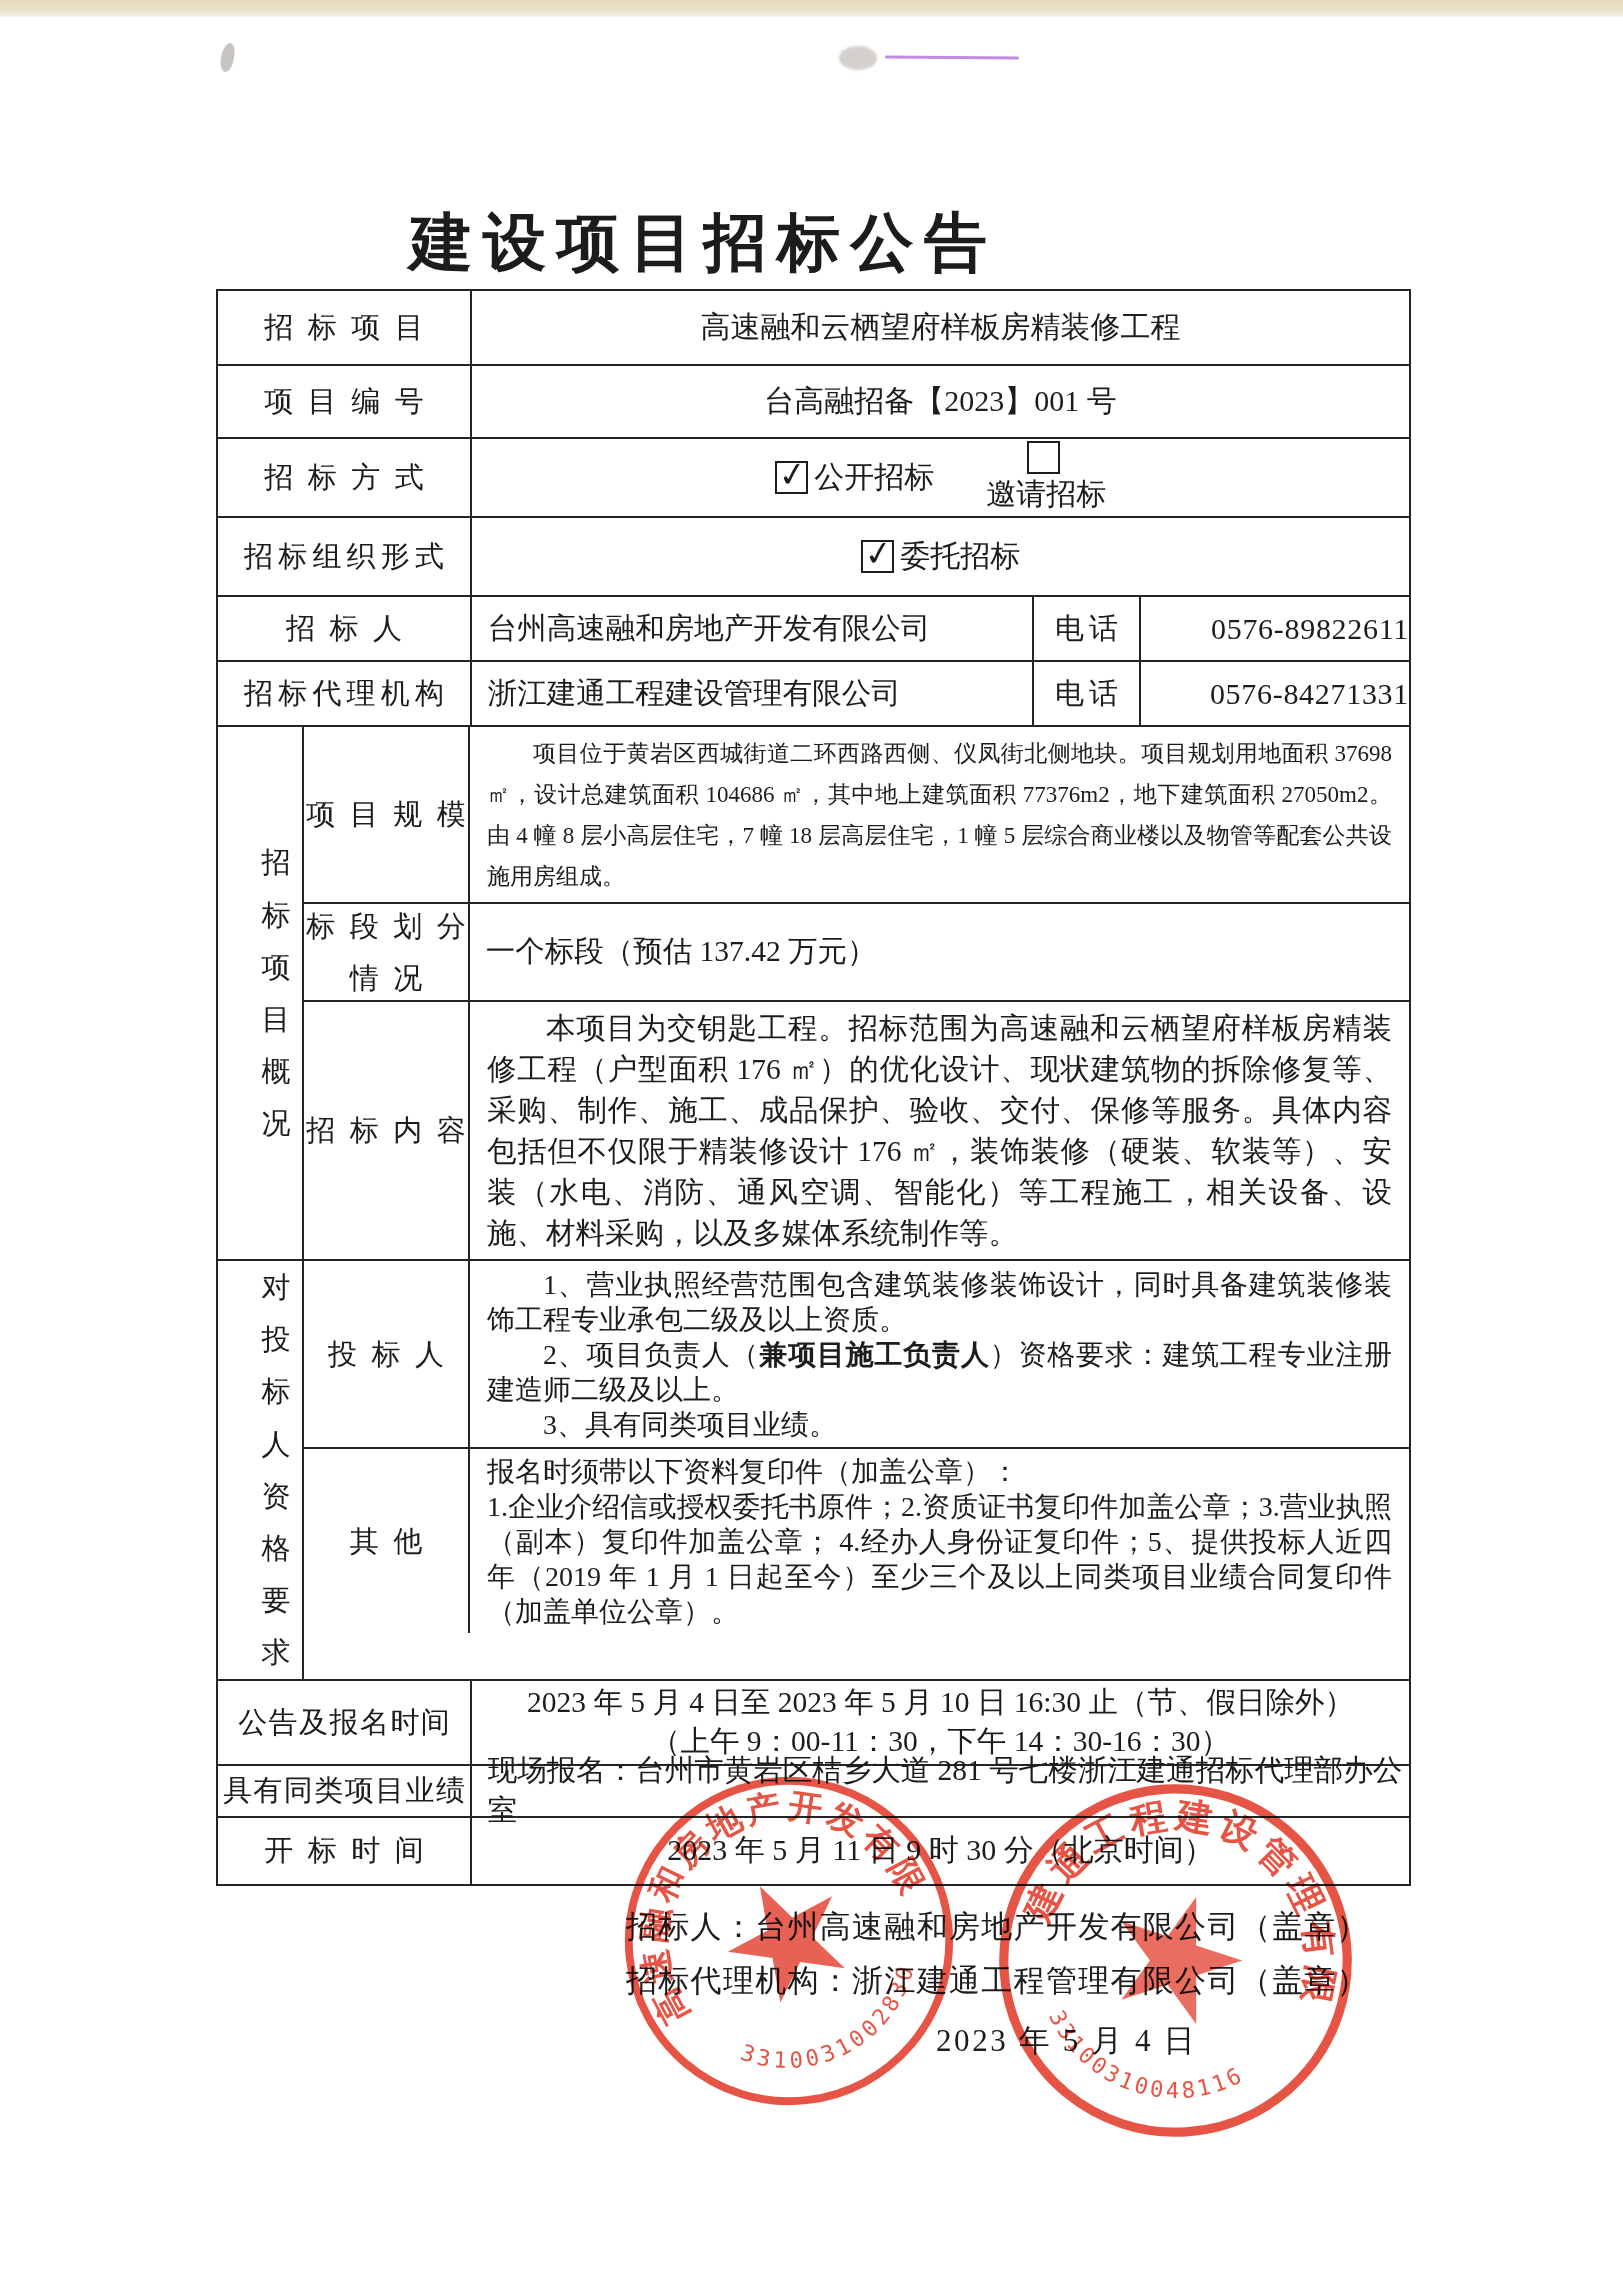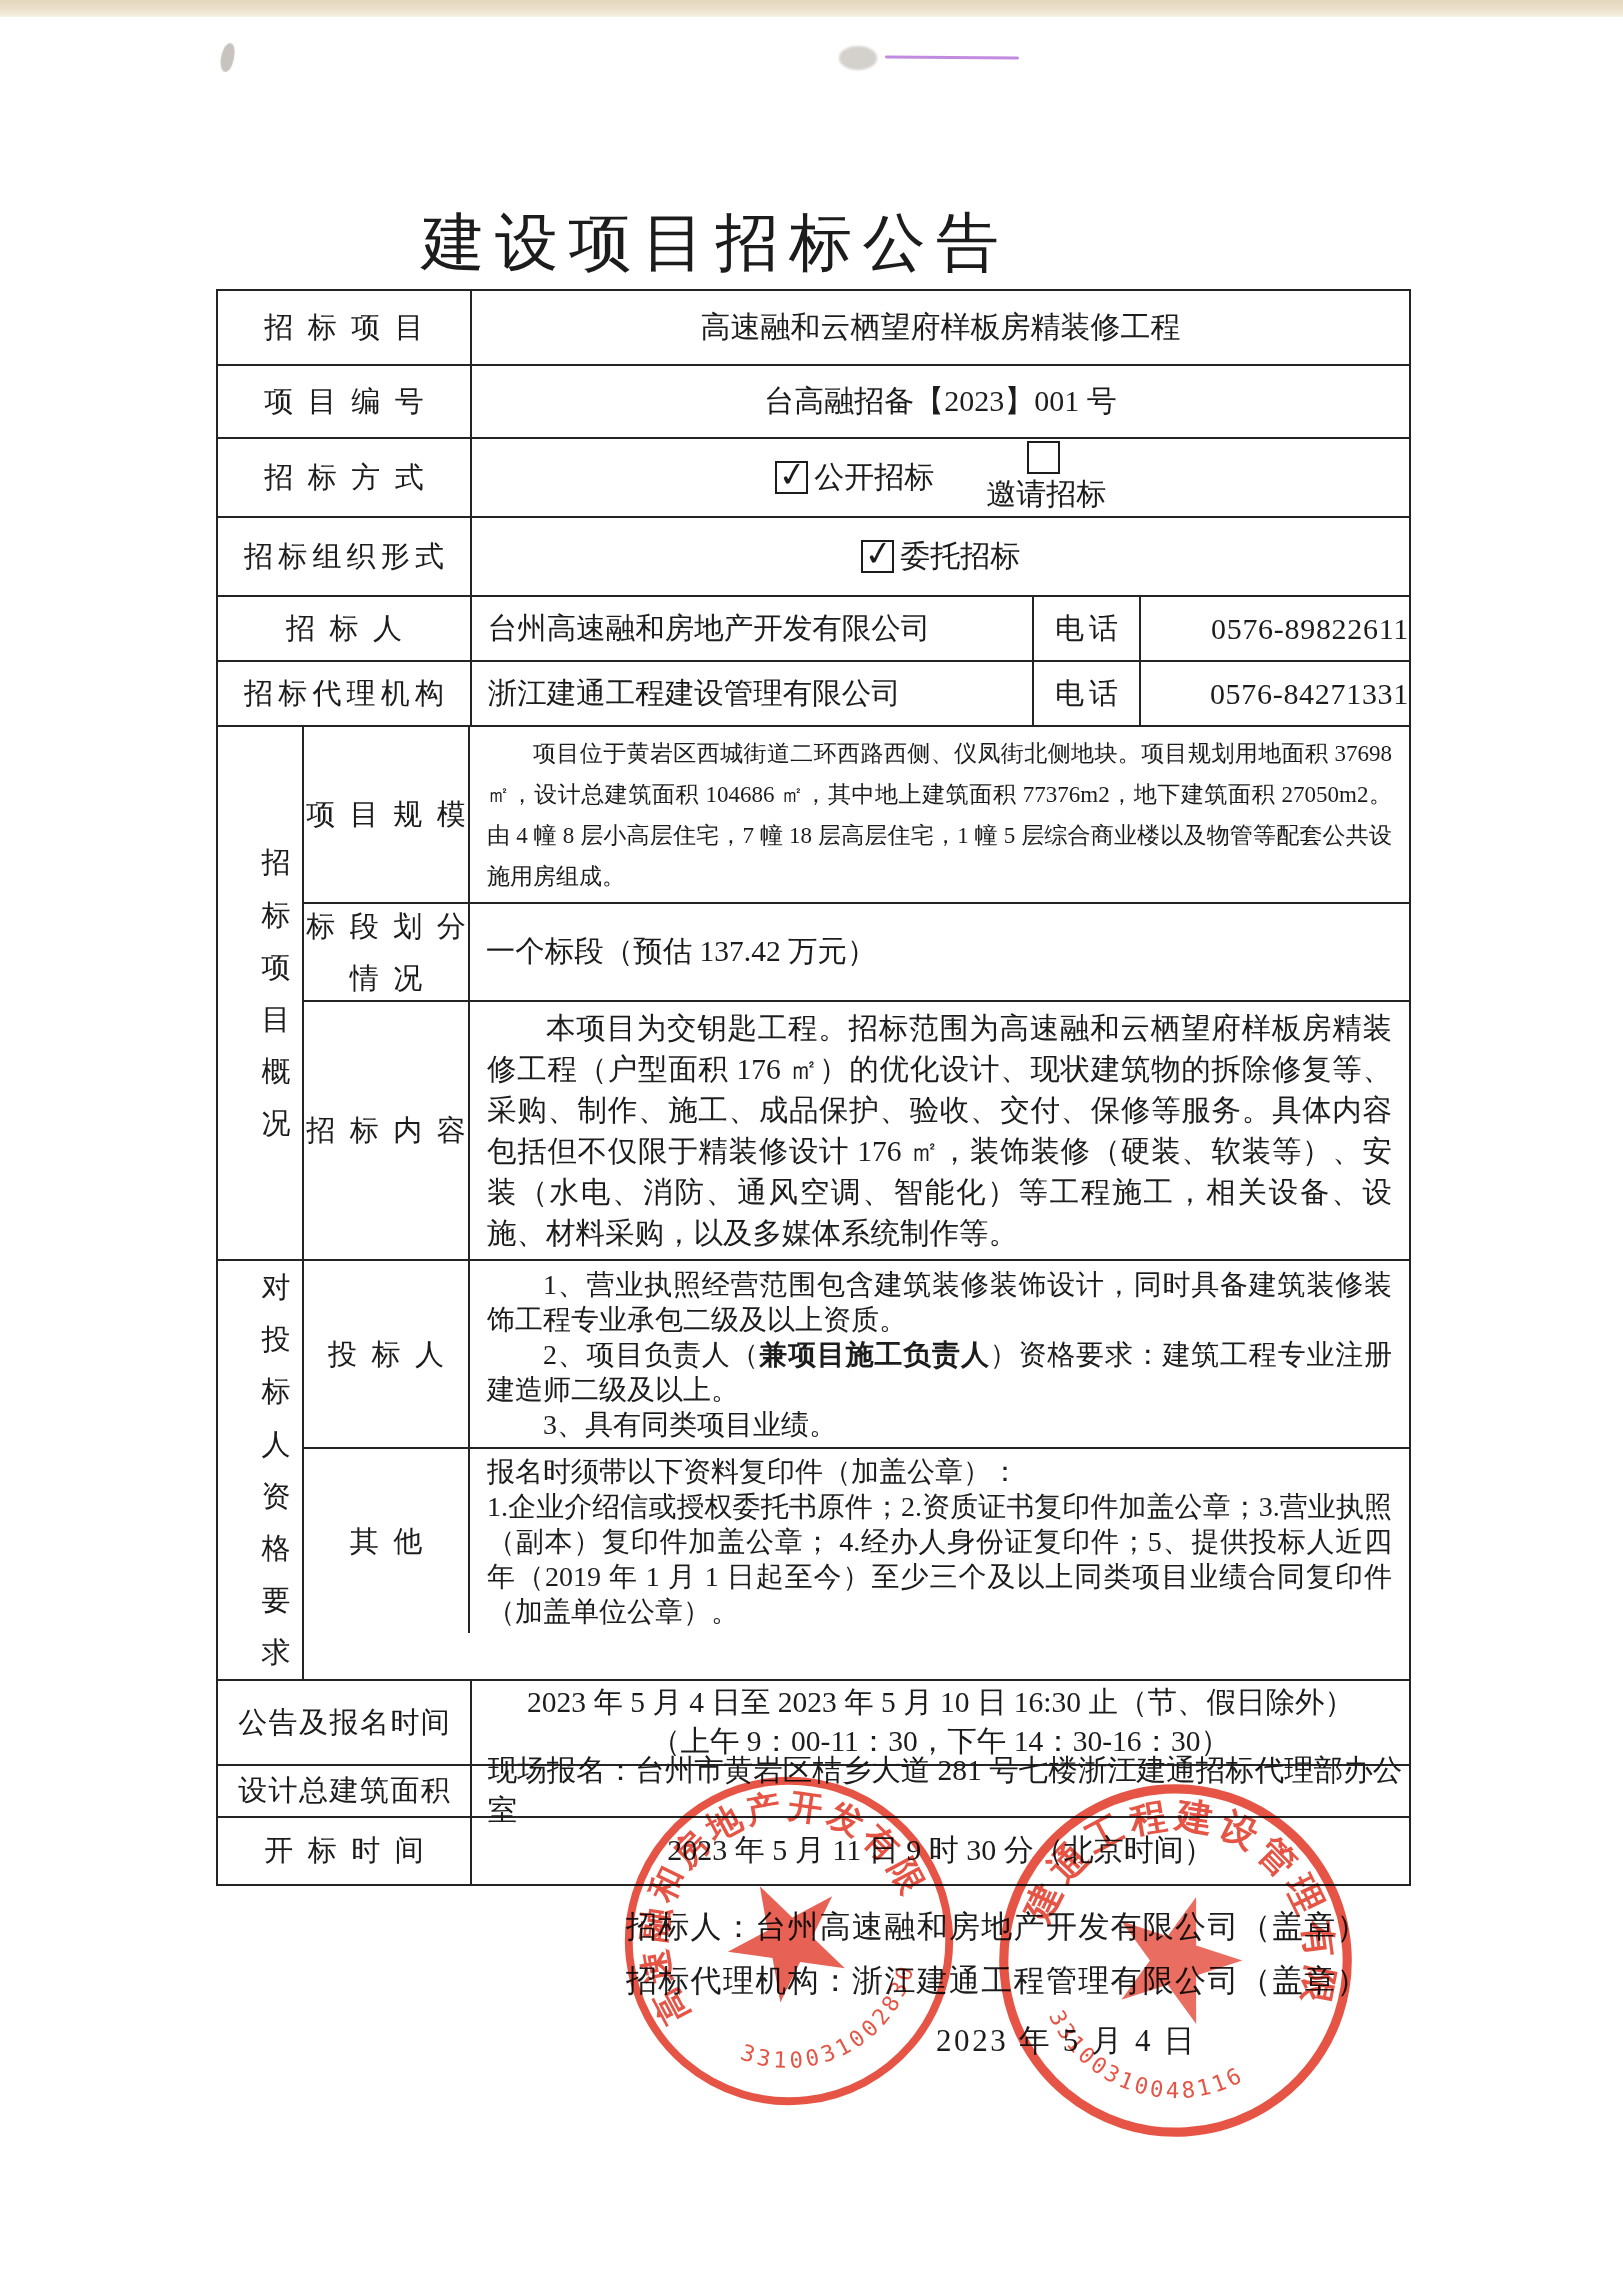--- a/index.html
+++ b/index.html
@@ -10,22 +10,22 @@
   
   .scan-edge{position:absolute;left:0;top:0;width:1623px;height:17px;
     background:linear-gradient(180deg,#e3d7bc 0%,#ece2cd 60%,#f7f2e6 100%);}
   .smudge1{position:absolute;left:221px;top:43px;width:13px;height:29px;background:#9a948c;
     border-radius:60% 40% 55% 45%;opacity:.55;transform:rotate(8deg);filter:blur(0.7px);}
   .smudge2{position:absolute;left:839px;top:46px;width:38px;height:23.6px;background:#a29a90;
     border-radius:50%;opacity:.45;filter:blur(1.3px);}
   .purpleline{position:absolute;left:885px;top:56px;width:134px;height:3.3px;background:#b26fd8;
     opacity:.8;transform:rotate(.4deg);border-radius:2px;}
 
-  .title{position:absolute;top:200px;left:12px;width:1407px;text-align:center;
-    font-size:63px;font-weight:400;letter-spacing:10.5px;}
+  .title{position:absolute;top:200px;left:0;width:1407px;text-align:center;
+    font-size:63px;font-weight:700;letter-spacing:10.5px;}
 
   
   .tbl{position:absolute;left:216px;top:289px;width:1195px;border:2.6px solid #242424;
     box-sizing:border-box;background:transparent;}
   .trow{display:flex;box-sizing:border-box;border-top:2.6px solid #242424;}
   .trow:first-child{border-top:none;}
   .cell{box-sizing:border-box;display:flex;align-items:center;}
   .lcell{width:254px;border-right:2px solid #242424;justify-content:center;text-align:center;}
   .vcell{flex:1;}
   .center{justify-content:center;text-align:center;}
@@ -247,21 +247,21 @@
           <span class="lbl xtight">公告及报名时间</span>
         </div>
       <div class="cell vcell center twolines">
         <span>2023 年 5 月 4 日至 2023 年 5 月 10 日 16:30 止（节、假日除外）</span>
         <span>（上午 9：00-11：30，下午 14：30-16：30）</span>
       </div>
     </div>
 
     <div class="trow h80">
       <div class="cell lcell">
-          <span class="lbl xtight">设计总建筑面积</span>
+          <span class="lbl xtight">具有同类项目业绩</span>
         </div>
       <div class="cell vcell leftval">
           <span>现场报名：台州市黄岩区桔乡大道 281 号七楼浙江建通招标代理部办公室</span>
         </div>
     </div>
 
     <div class="trow h116">
       <div class="cell lcell">
           <span class="lbl">开标时间</span>
         </div>

